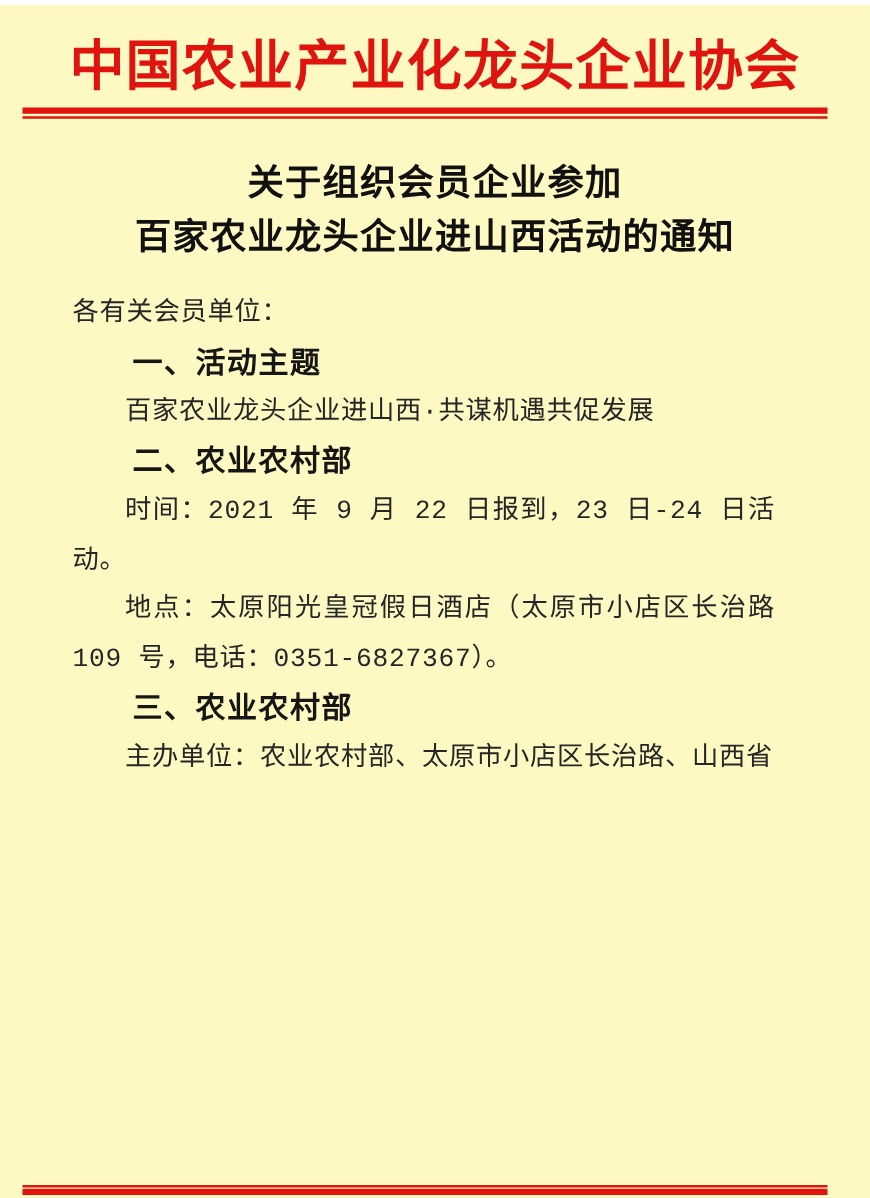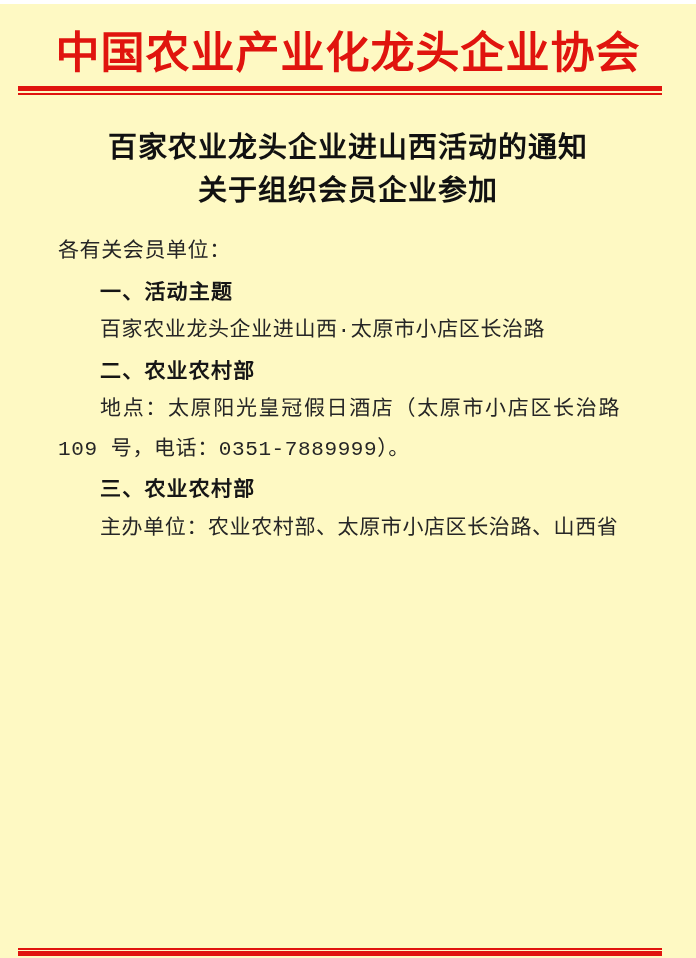--- a/index.html
+++ b/index.html
@@ -56,27 +56,27 @@
     letter-spacing: 0.6px;
     color: #262626;
     text-align: justify;
   }
   .body-block p { margin: 0; font-family: Liberation Mono, monospace; }
   .salutation { text-indent: 0; }
   .para { text-indent: 2em; }
 
   .sec-heading {
     margin: 0;
-    font-size: 21px;
+    font-size: 24px;
     line-height: 39.5px;
     text-indent: 2em;
     font-weight: bold;
     letter-spacing: 1.2px;
     color: #161616;
-    font-family: Liberation Sans, sans-serif;
+    font-family: Liberation Serif, serif;
   }
 
   .rule-bottom {
     position: absolute;
     left: 18px;
     top: 944px;
     width: 644px;
   }
   .rule-bottom .bar-thin  { height: 2px; background: var(--accent); }
   .rule-bottom .bar-thick { height: 5px; background: var(--accent); margin-top: 1px; }
@@ -88,34 +88,35 @@
 
   <header>
     <h1 class="letterhead">中国农业产业化龙头企业协会</h1>
     <div class="rule-top">
       <div class="bar-thick"></div>
       <div class="bar-thin"></div>
     </div>
   </header>
 
   <h2 class="doc-title">
+    <span class="line">关于组织会员企业参加</span>
     <span class="line">百家农业龙头企业进山西活动的通知</span>
-    <span class="line">关于组织会员企业参加</span>
   </h2>
 
   <main class="body-block">
 
     <p class="salutation">各有关会员单位：</p>
 
 
     <h3 class="sec-heading">一、活动主题</h3>
-    <p class="para">百家农业龙头企业进山西·太原市小店区长治路</p>
+    <p class="para">百家农业龙头企业进山西·共谋机遇共促发展</p>
 
     <h3 class="sec-heading">二、农业农村部</h3>
-    <p class="para">地点：太原阳光皇冠假日酒店（太原市小店区长治路 109 号，电话：0351-7889999）。</p>
+    <p class="para">时间：2021 年 9 月 22 日报到，23 日-24 日活动。</p>
+    <p class="para">地点：太原阳光皇冠假日酒店（太原市小店区长治路 109 号，电话：0351-6827367）。</p>
 
     <h3 class="sec-heading">三、农业农村部</h3>
     <p class="para">主办单位：农业农村部、太原市小店区长治路、山西省</p>
 
   </main>
 
   <footer class="rule-bottom">
     <div class="bar-thin"></div>
     <div class="bar-thick"></div>
   </footer>

